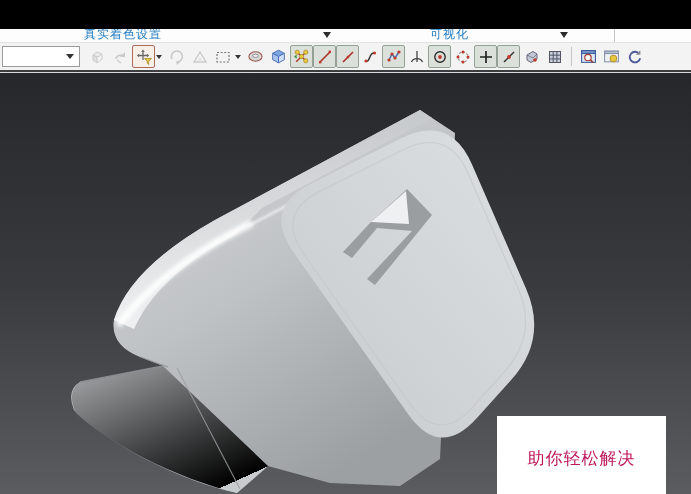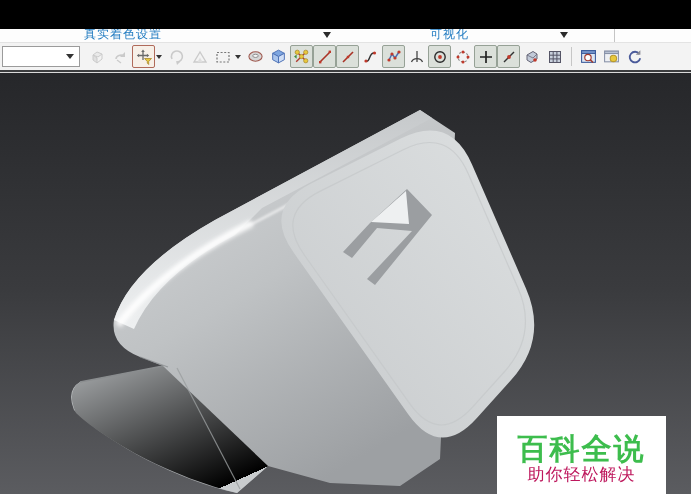--- a/index.html
+++ b/index.html
@@ -267,18 +267,17 @@
                L526,215.5 Q548,266 511.1,307 L476.9,345 Q440,386 408.2,341.2 Z" fill="url(#gFace)"></path>
 
       <path d="M293.8,179.8 Q262,135 311.2,110.4 L400.8,65.6 Q450,41 472,91.5
                L526,215.5 Q548,266 511.1,307 L476.9,345 Q440,386 408.2,341.2 Z" fill="none" stroke="#c3c6c8" stroke-width="1.3" opacity=".65" transform="translate(425,207) scale(0.92) translate(-425,-207)"></path>
 
       <path d="M343,179 L370,150 L407,116 L432,142 L375,212 L367,206 L412,158 L377,155 L352,185 Z" fill="#9b9ea1"></path>
       <path d="M371,149 L406,118 L409,151 Z" fill="#eef0f1"></path>
     </svg>
 
     <div class="watermark">
-      <div class="wm-title" style="color:#3dbd4d">百科全说</div>
       <div class="wm-sub" style="color:#be185d">助你轻松解决</div>
     </div>
   </div>
 
 </div>
 
 </body></html>

